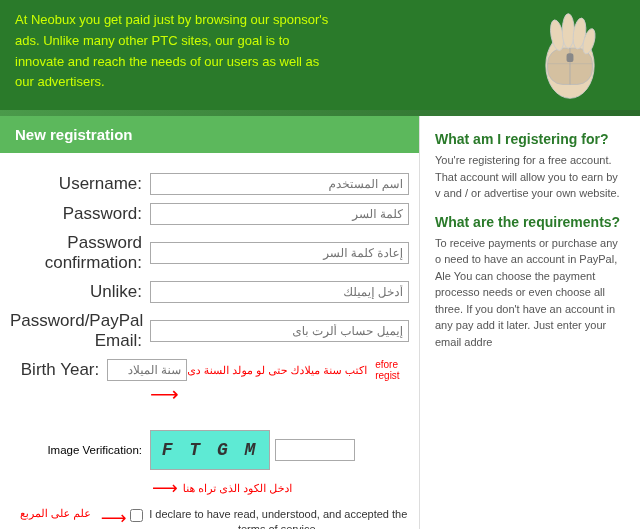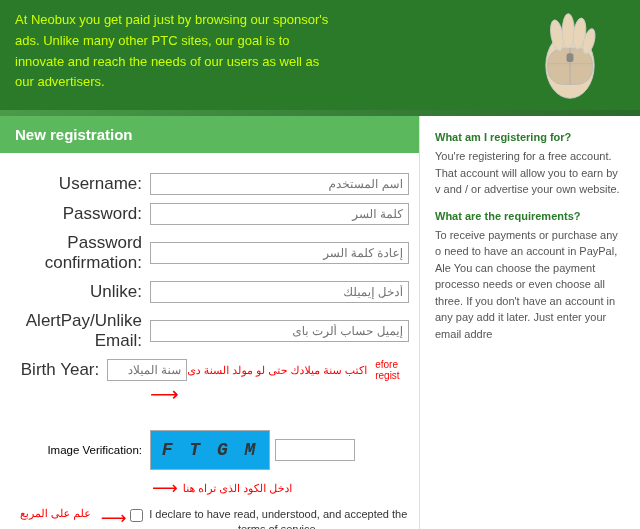--- a/index.html
+++ b/index.html
@@ -110,21 +110,21 @@
       text-align: right;
       width: 140px;
       padding-right: 8px;
       font-size: 11.5px;
     }
 
     .captcha-box {
       border: 1px solid #aaa;
       width: 120px;
       height: 40px;
-      background: #0ea5e9;
+      background: #5eead4;
       display: flex;
       align-items: center;
       justify-content: center;
       font-family: 'Courier New', monospace;
       font-size: 18px;
       font-style: italic;
       color: #333;
       letter-spacing: 3px;
       font-weight: bold;
     }
@@ -176,21 +176,21 @@
     }
 
     .right-panel {
       flex: 1;
       padding: 15px 15px;
       background: #fff;
     }
 
     .right-section-title {
       color: #2a7a2a;
-      font-size: 11px;
+      font-size: 14px;
       font-weight: bold;
       margin-bottom: 5px;
     }
 
     .right-section-text {
       color: #555;
       font-size: 11px;
       line-height: 1.5;
       margin-bottom: 12px;
     }
@@ -242,21 +242,21 @@
         <label class="form-label">Password confirmation:</label>
         <input class="form-input arabic-hint" type="password" placeholder="إعادة كلمة السر" style="">
       </div>
 
       <div class="form-row">
         <label class="form-label">Unlike:</label>
         <input class="form-input arabic-hint" type="email" placeholder="أدخل إيميلك" style="">
       </div>
 
       <div class="form-row">
-        <label class="form-label">AlertPay/Unlike Email:</label>
+        <label class="form-label">Password/PayPal Email:</label>
         <input class="form-input arabic-hint" type="email" placeholder="إيميل حساب ألرت باى" style="">
       </div>
 
       <div style="position:relative; margin-bottom: 24px;">
         <div class="form-row" style="margin-bottom:0;">
           <label class="form-label">Birth Year:</label>
           <input class="form-input arabic-hint" type="text" style="width: 80px; flex: 0 0 auto;" placeholder="سنة الميلاد">
           <span style="color:red; font-size:11px; direction:rtl; margin-right:8px; white-space:nowrap;">اكتب سنة ميلادك حتى لو مولد السنة دى</span>
           <span style="color:red; font-size:10px;">efore regist</span>
         </div>

